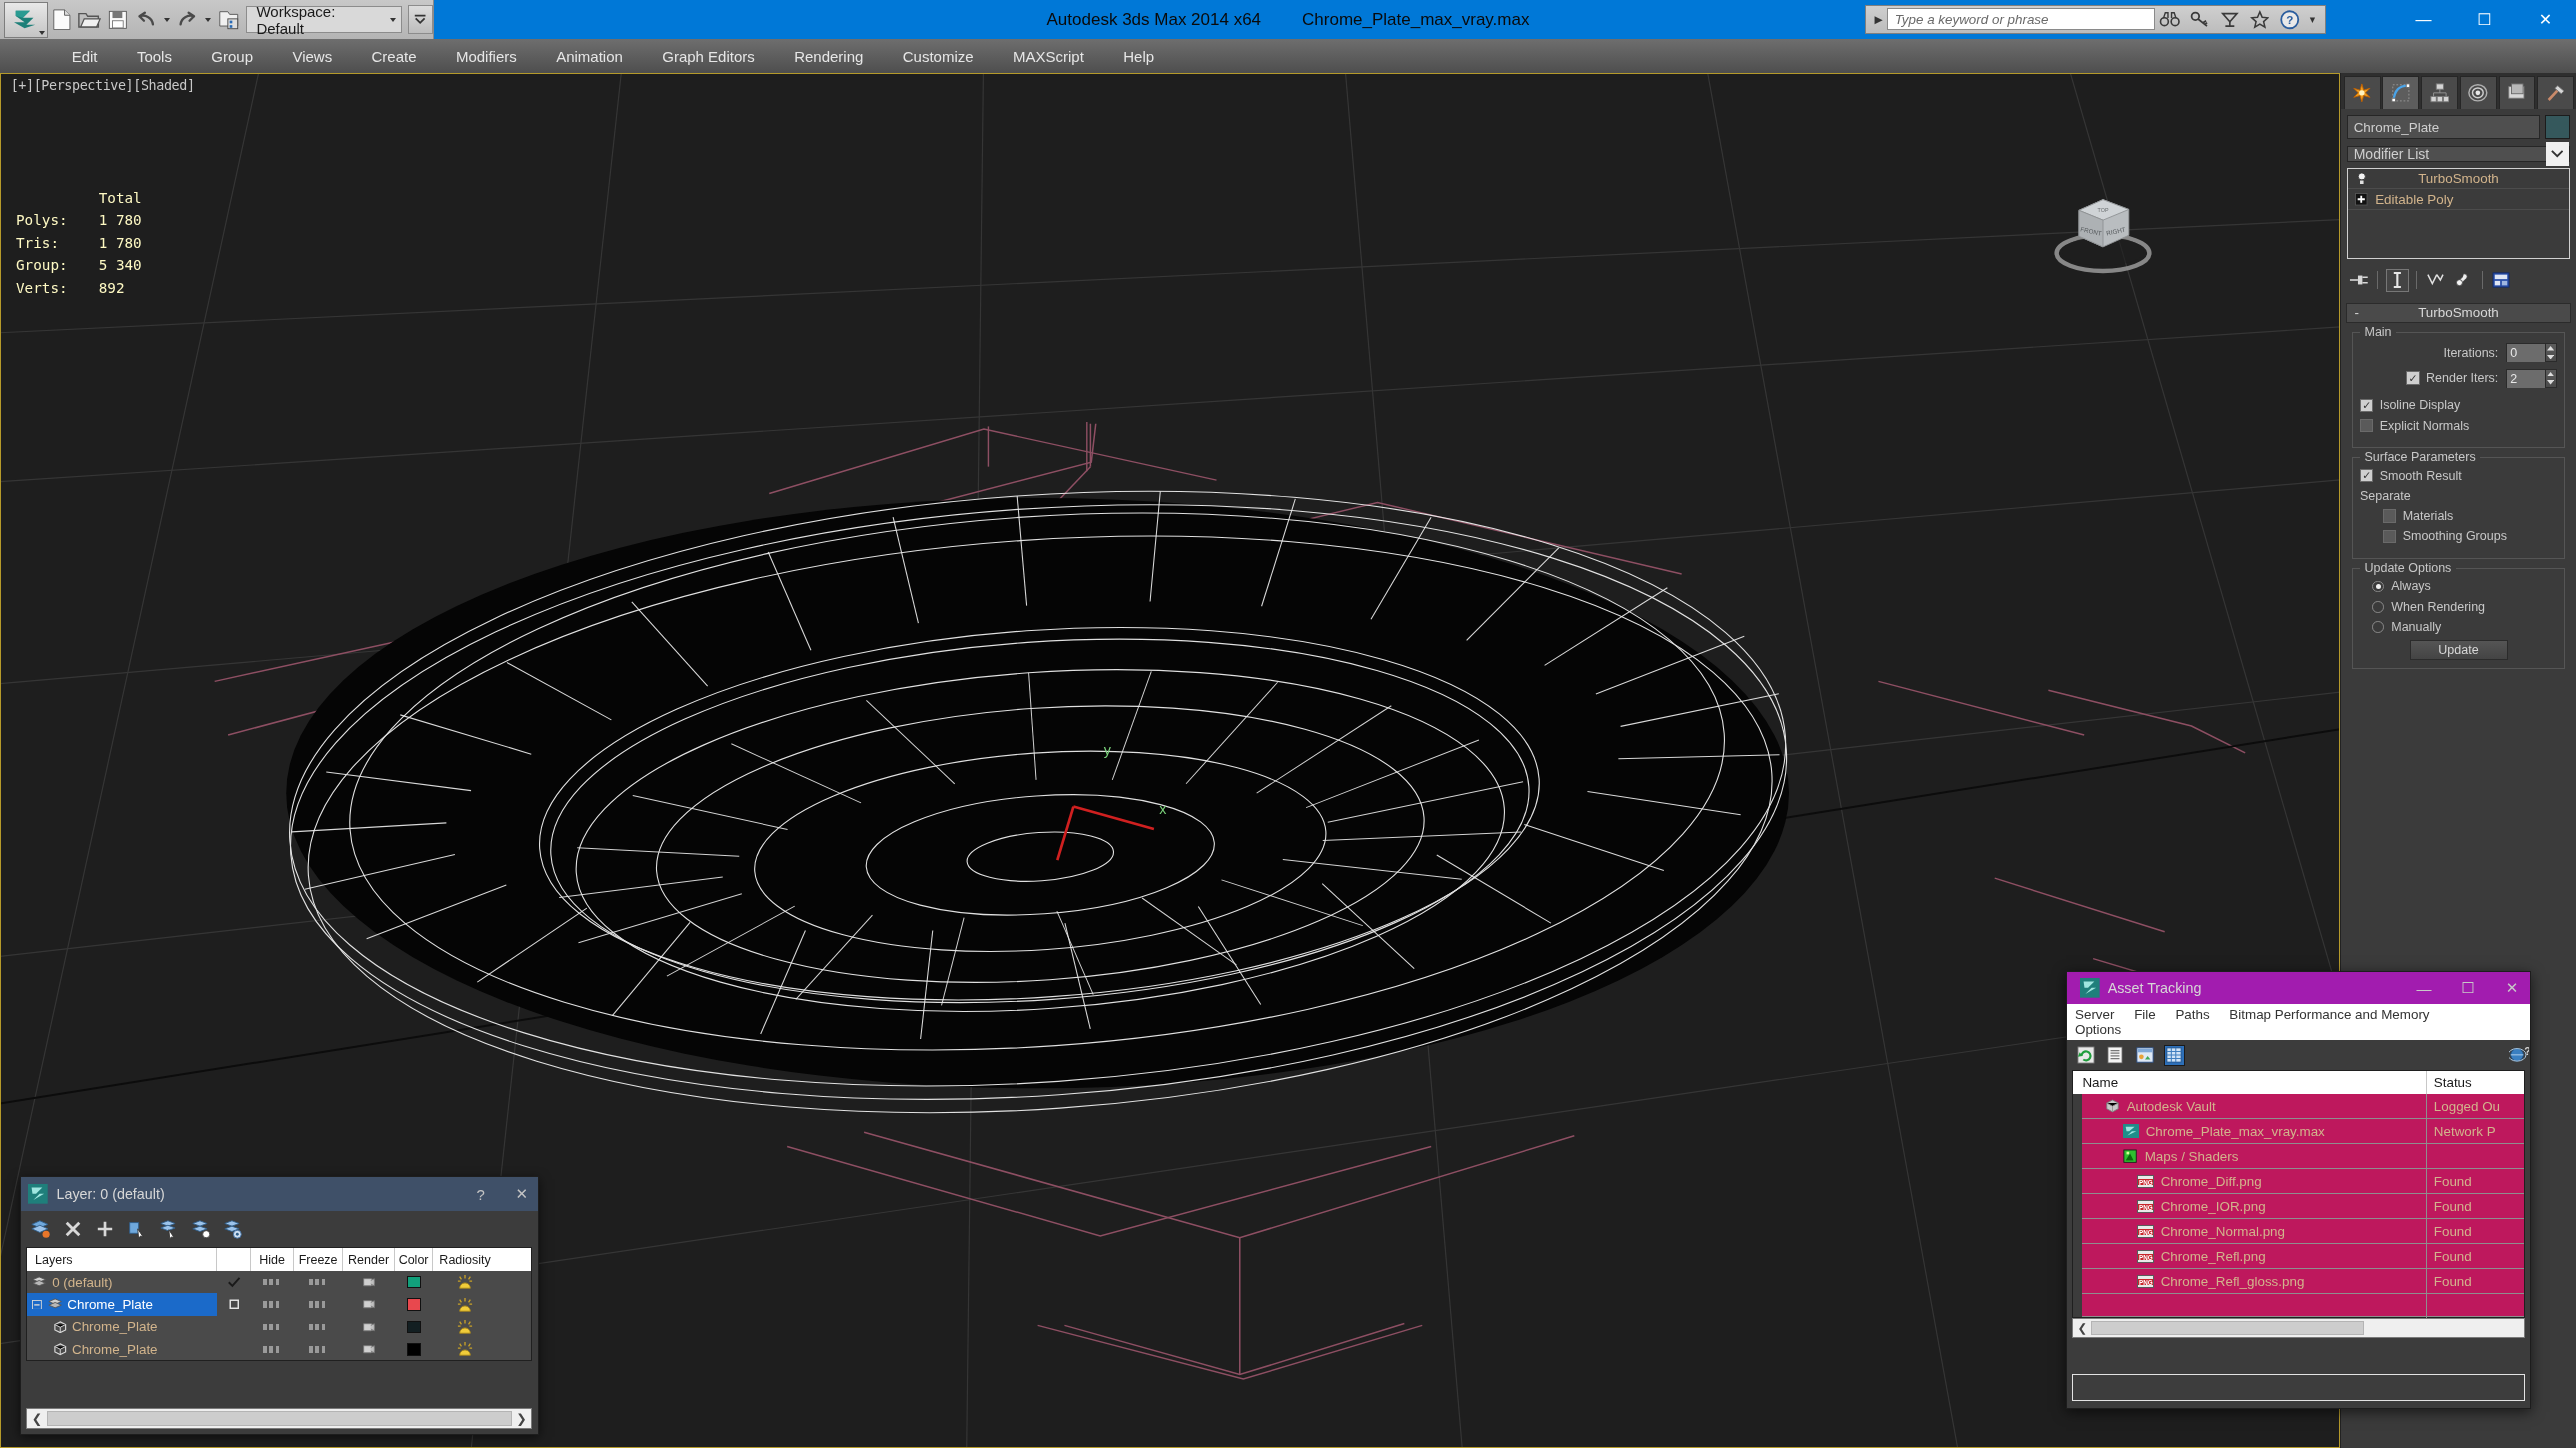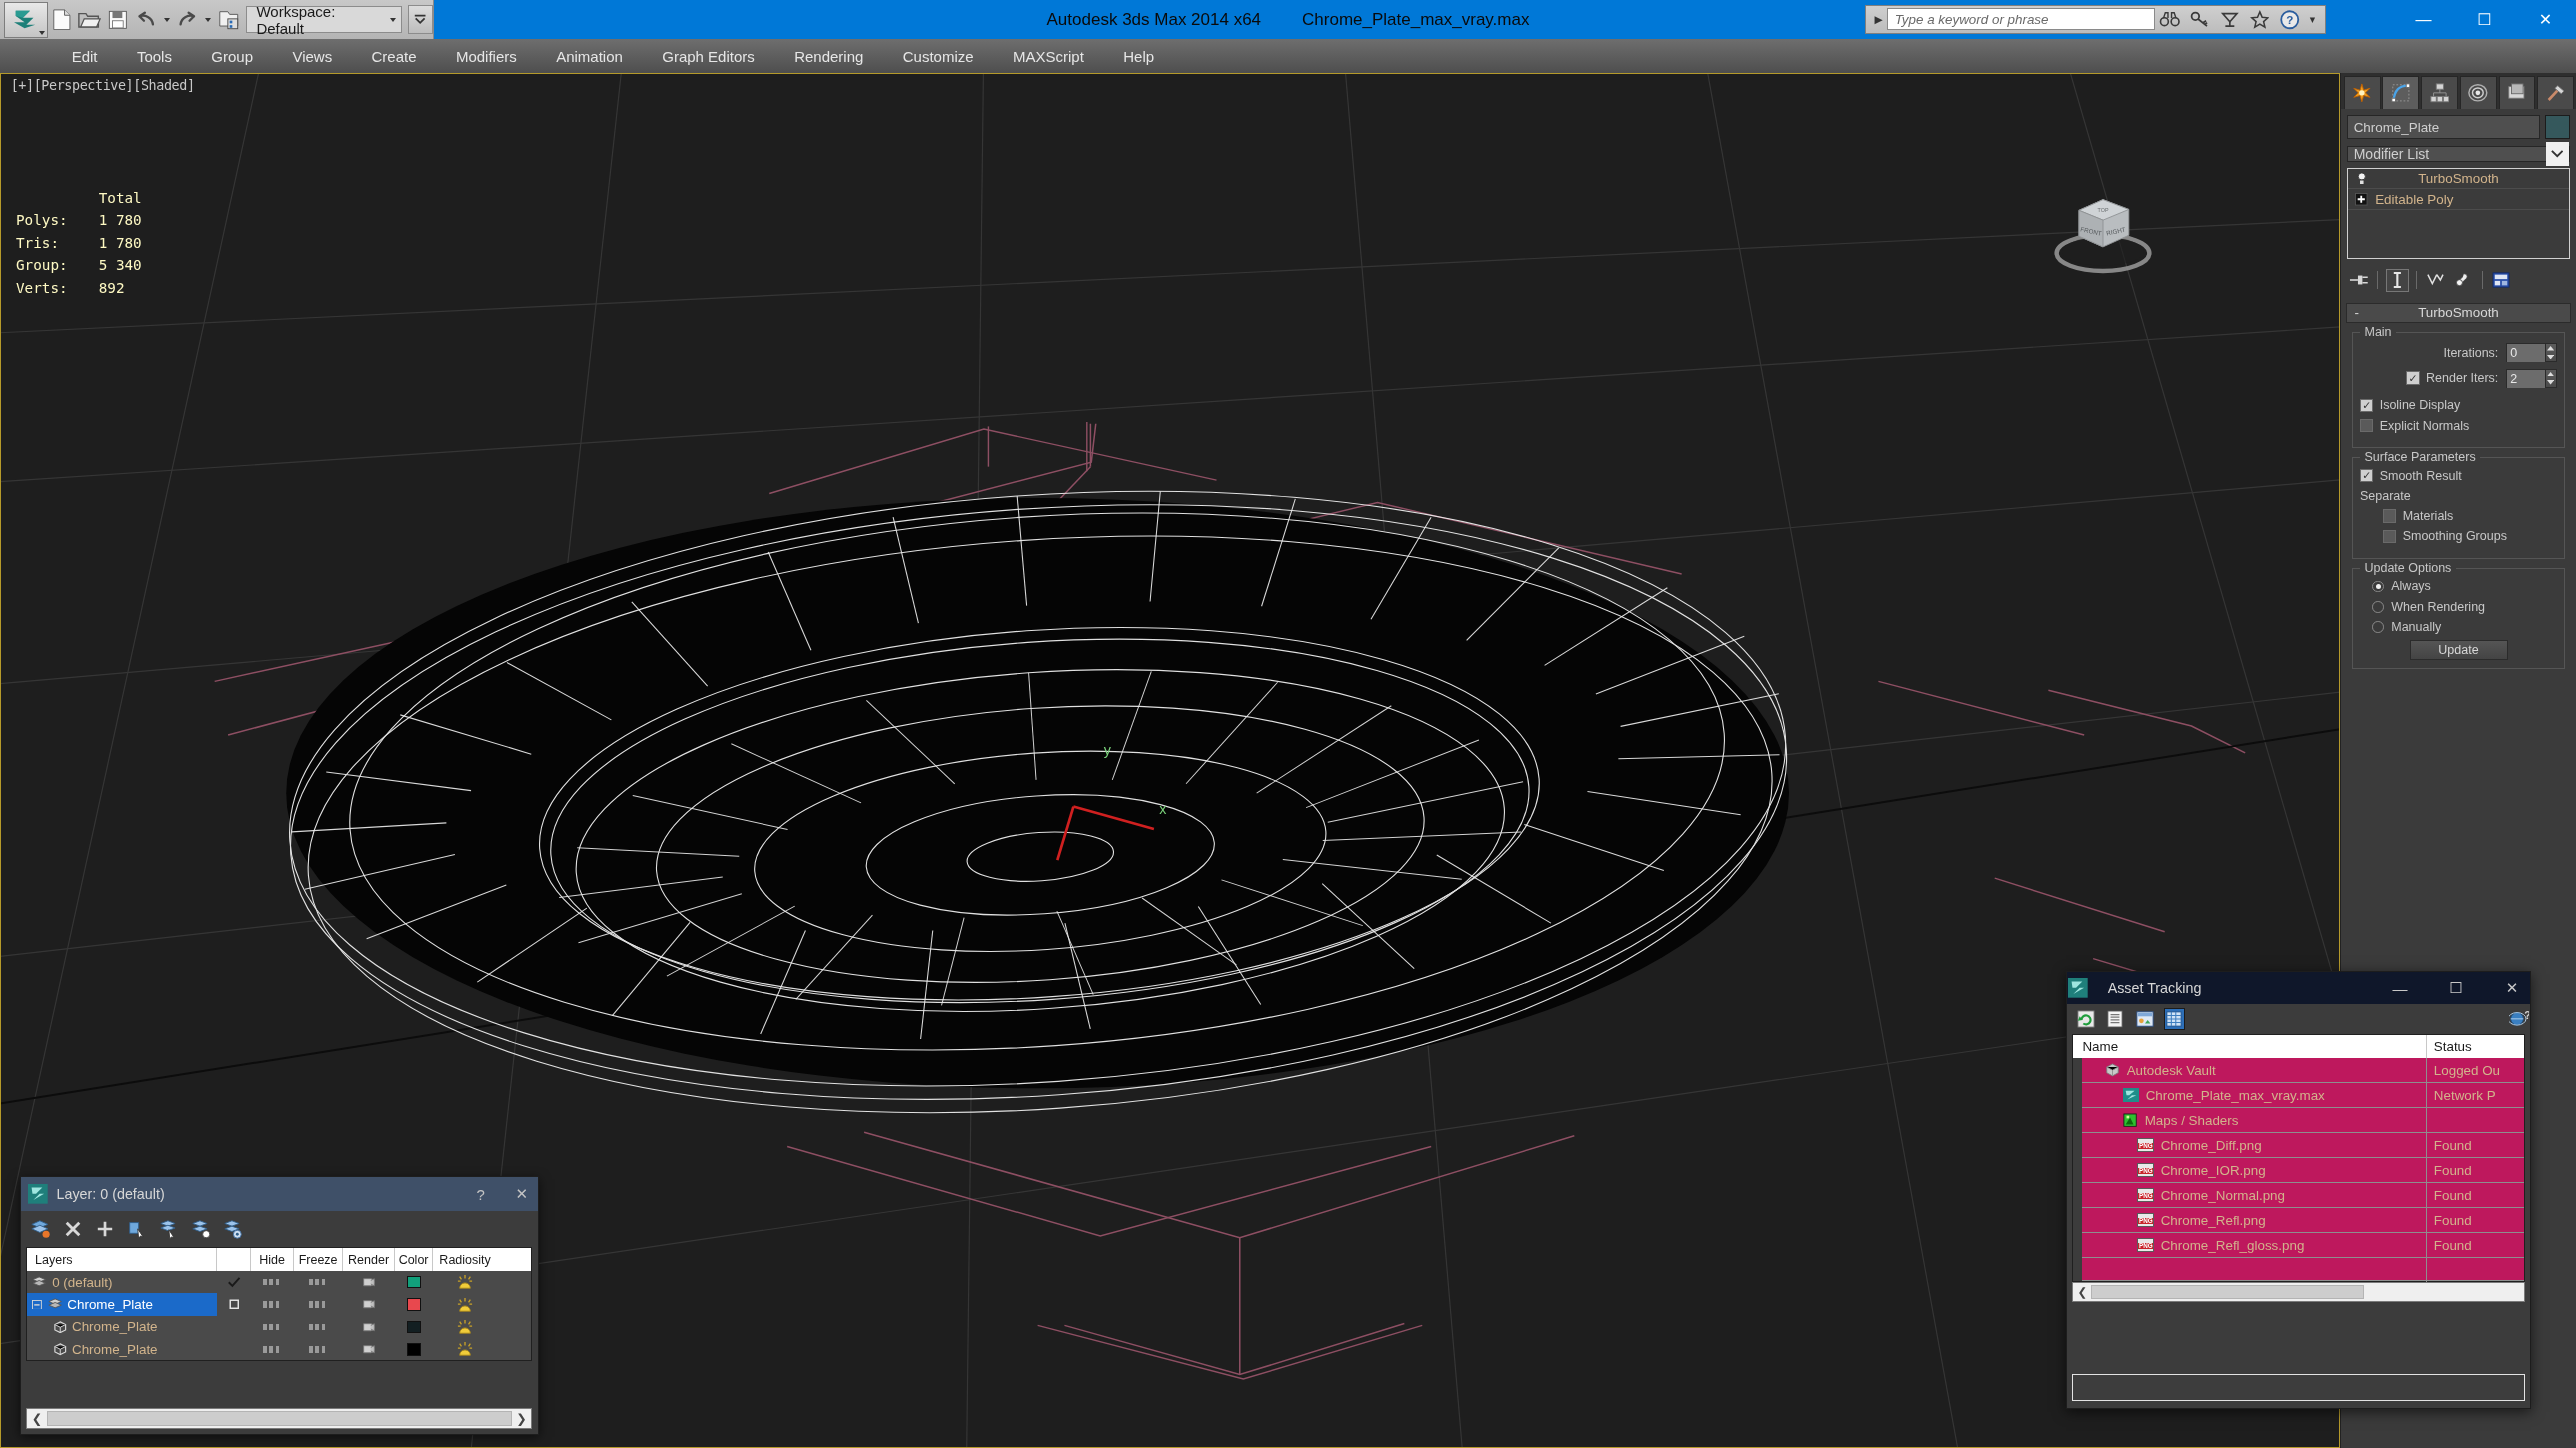--- a/index.html
+++ b/index.html
@@ -232,22 +232,22 @@
   }
   #layerscroll .ar { width: 19.7px; text-align:center; color:#444; font-size:12.5px; }
   #layerscroll .thumb { flex:1; height: 15px; background: #cdcdcd; border: 0.9px solid #b4b4b4; }
   
   #assetdlg {
     position: absolute; left: 2066px; top: 971px; width: 465px; height: 438px;
     background: #3c3c3c; border: 0.9px solid #1d1d1d;
     box-shadow: 0 2.7px 12.5px rgba(0,0,0,.6);
   }
   #assetdlg .dlgtitle {
-    height: 32px; background: #0f172a; display:flex;align-items:center;padding-left:1px;
-    color:#d7d7d7; font-size:14.3px; gap:20px;
+    height: 32px; background: #a21caf; display:flex;align-items:center;padding-left:13px;
+    color:#d7d7d7; font-size:14.3px; gap:8px;
   }
   #assetdlg .dlgtitle .spacer { flex:1; }
   #assetdlg .dlgtitle .tb { width: 36px; text-align:center; color:#c8c8c8; font-size:15px; }
   #assetmenu { background: #fff; padding: 2.7px 0 3.6px 0; }
   #assetmenu .row { display:flex; padding-left: 8px; gap: 19.7px; font-size: 13.4px; color:#333; }
   #assettools {
     height: 30px; background: #3c3c3c; display:flex;align-items:center;gap:8px;padding-left:8px;
   }
   #assettools .at { width: 21.5px; height: 21.5px; display:flex;align-items:center;justify-content:center; }
   #assettools .at.active { background:#2d6fb8; border:0.9px solid #1b1b1b; }
@@ -1041,20 +1041,31 @@
           <path d="M4 4 L16 4 L9 11 L18 11 L6 18 L13 11 L5 11 Z" fill="#9fe6e0"></path>
         </svg>
     </span>
     <span>Asset Tracking</span>
     <span class="spacer"></span>
     <span class="tb">—</span>
     <span class="tb">☐</span>
     <span class="tb">✕</span>
   </div>
 
+  <div id="assetmenu">
+    <div class="row">
+      <div>Server</div>
+      <div>File</div>
+      <div>Paths</div>
+      <div>Bitmap Performance and Memory</div>
+    </div>
+    <div class="row">
+      <div>Options</div>
+    </div>
+  </div>
 
   <div id="assettools">
     <div class="at">
       <svg width="18" height="18" viewBox="0 0 20 20">
           <rect x="1" y="1" width="18" height="18" fill="#e8e8e8" stroke="#666"></rect>
           <path d="M5 11 a5 5 0 1 1 2 4" fill="none" stroke="#1f9d3c" stroke-width="2.4"></path>
           <path d="M3 7 l3 4 l-5 1 z" fill="#1f9d3c"></path>
         </svg>
     </div>
     <div class="at">

